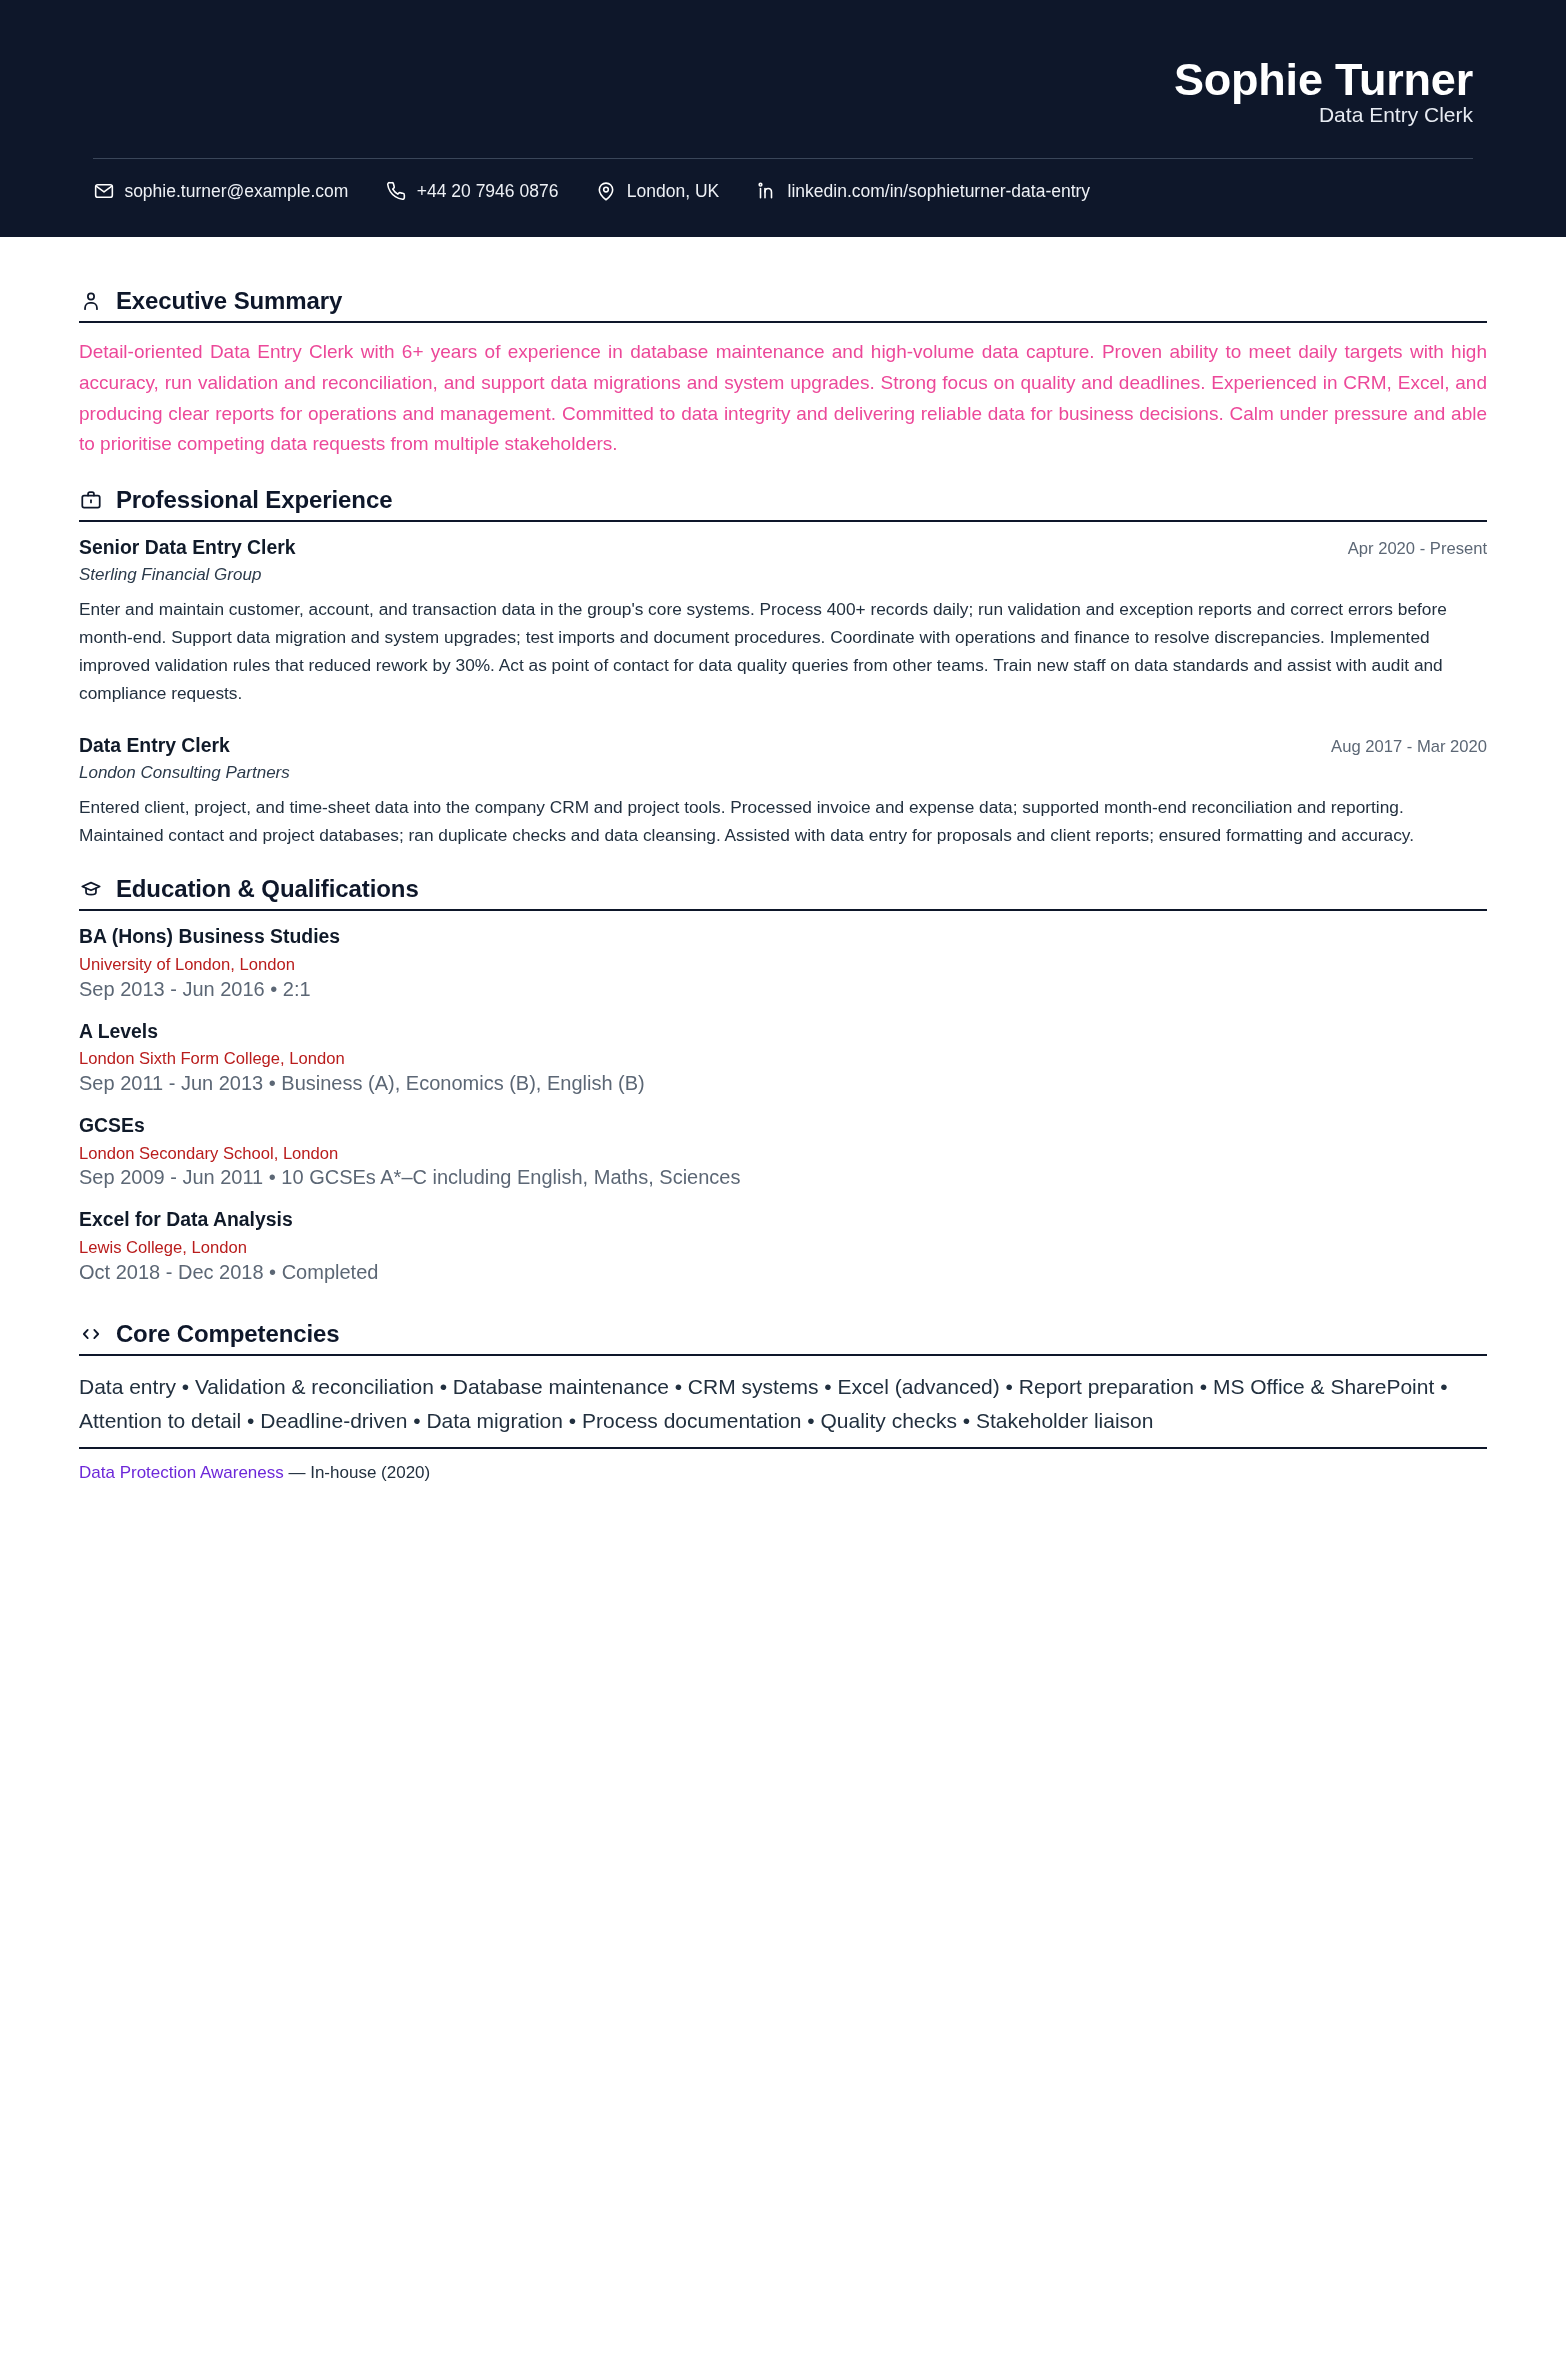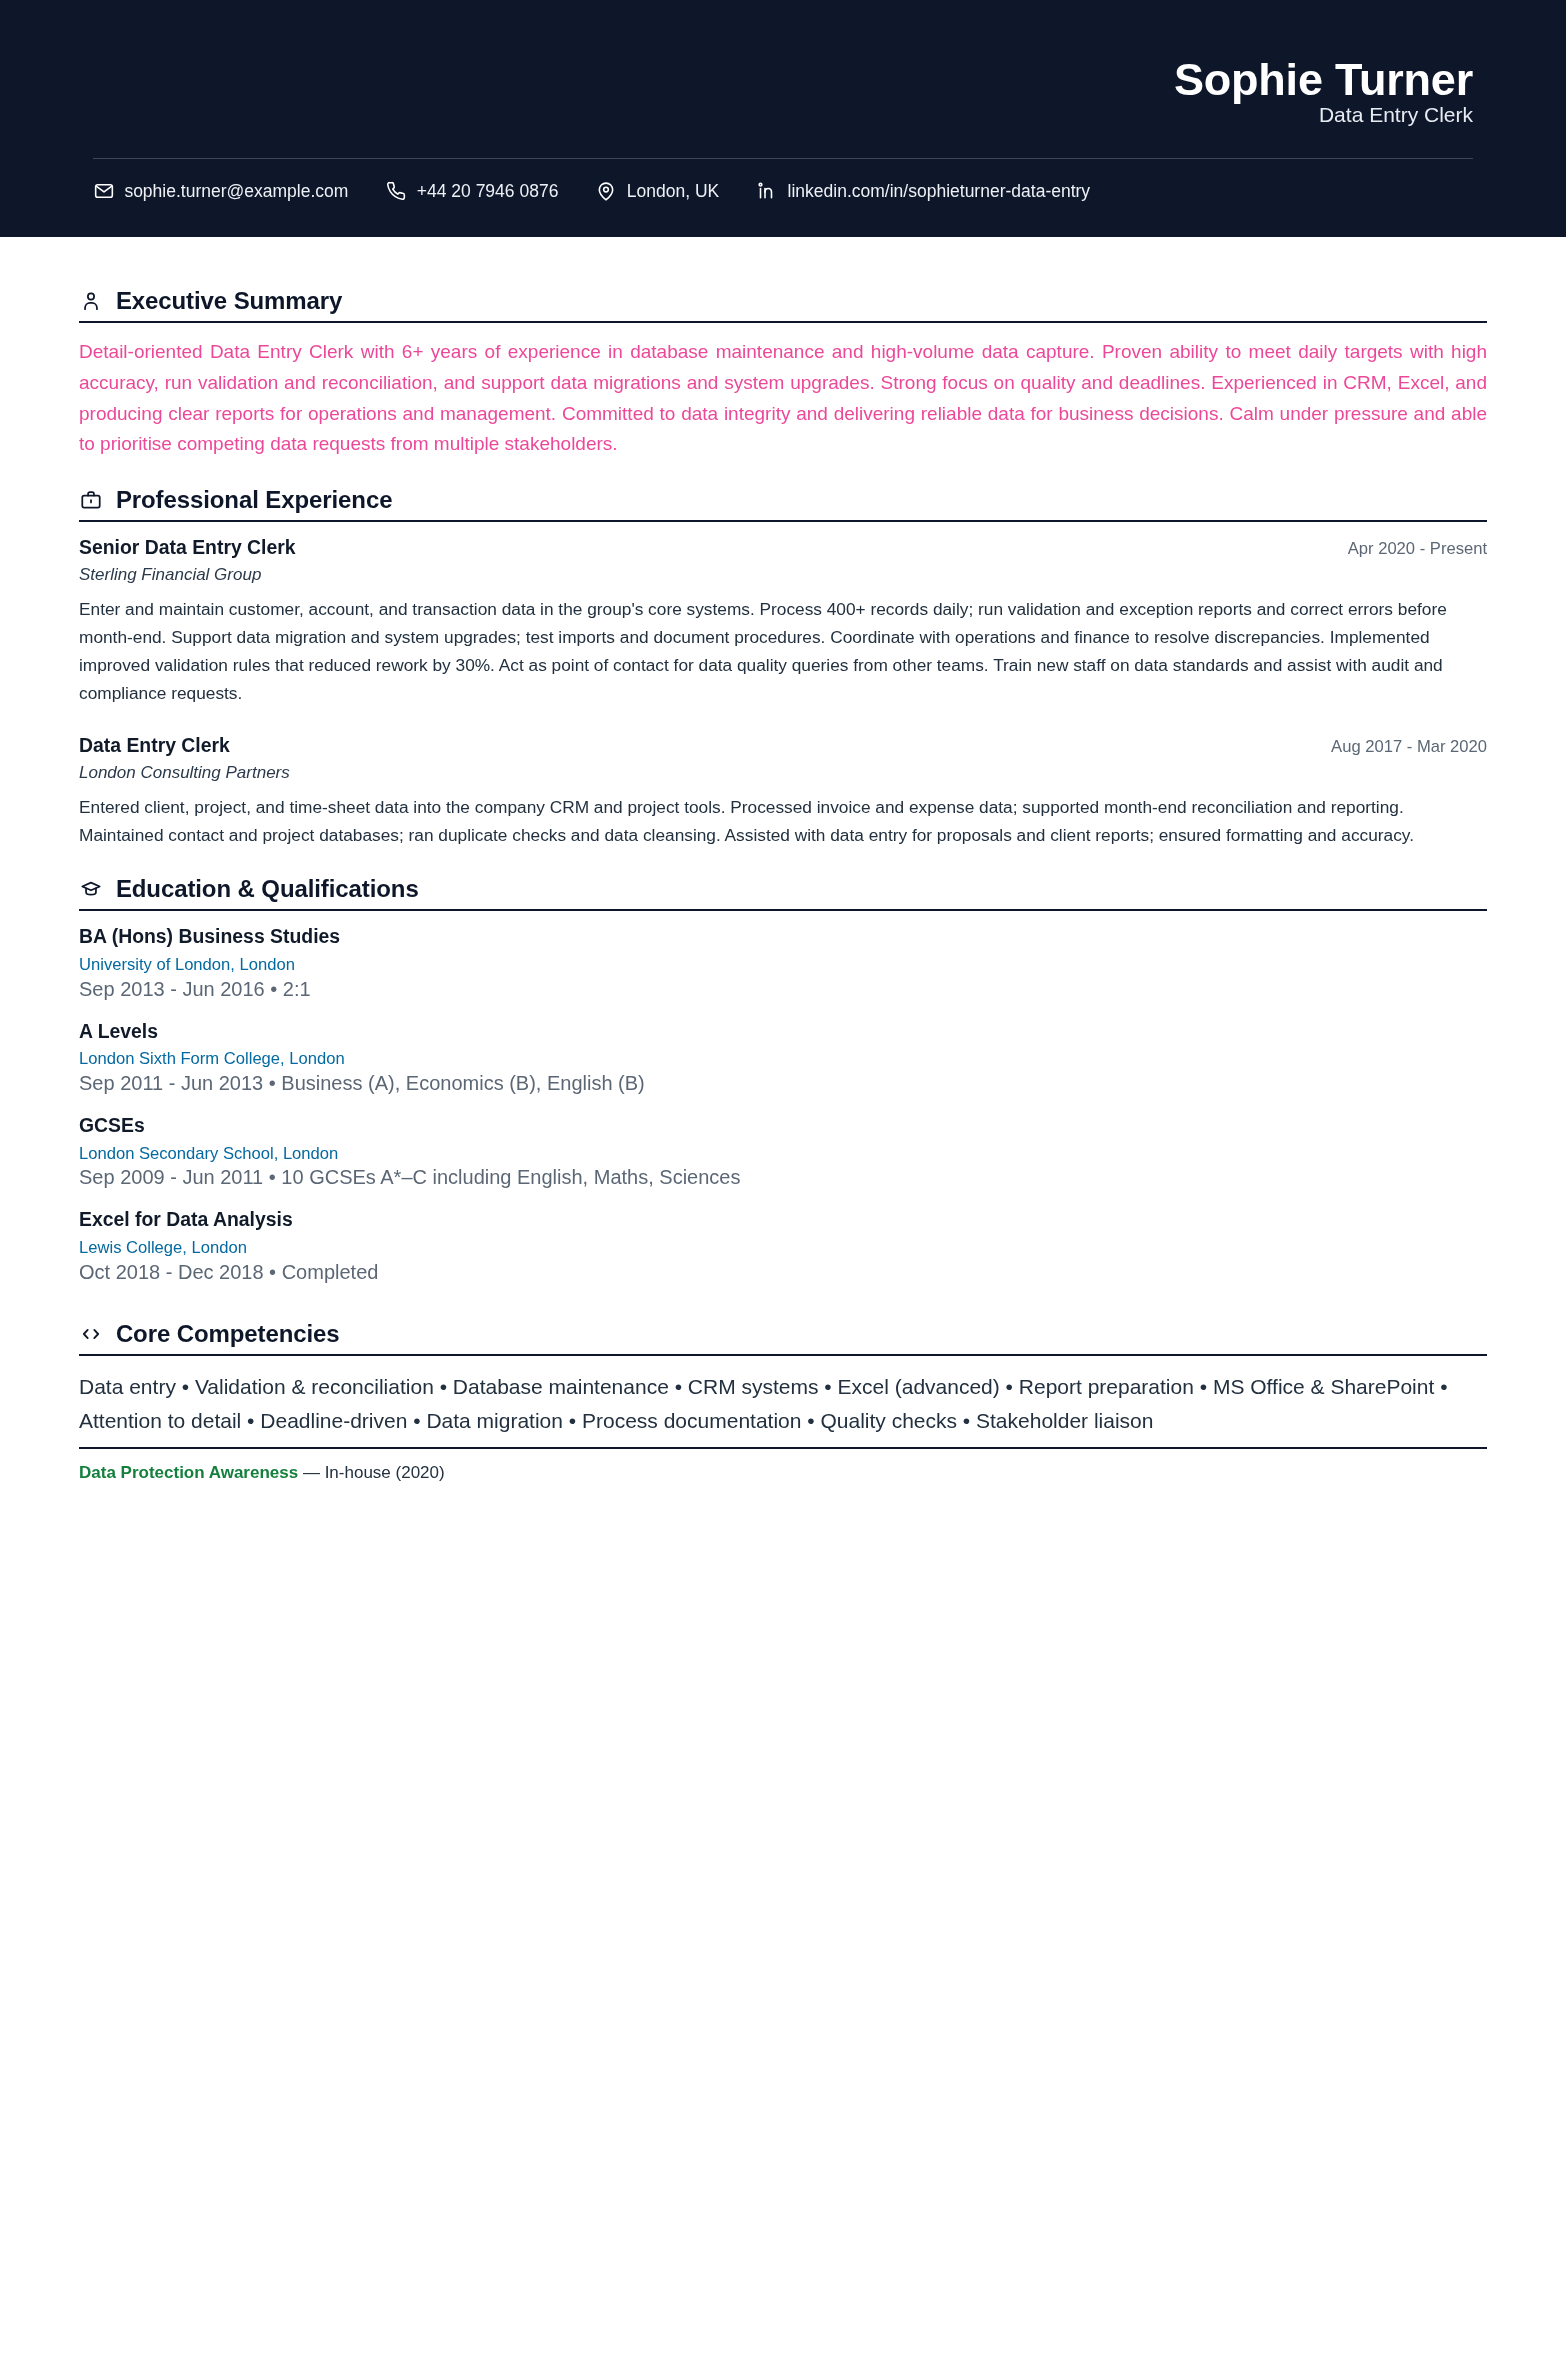--- a/index.html
+++ b/index.html
@@ -154,42 +154,42 @@
   
   .edu { margin-bottom: 19px; }
   .edu-degree {
     font-size: 19.4px;
     font-weight: bold;
     color: #101a29;
     margin-bottom: 6.6px;
   }
   .edu-school {
     font-size: 16.6px;
-    color: #0369a1;
+    color: #b91c1c;
     margin-bottom: 2.8px;
   }
   .edu-meta {
     font-size: 20px;
     color: #5c6775;
   }
 
   
   .skills {
     font-size: 21px;
     line-height: 1.62;
     color: #22303f;
   }
 
   
   .dev-item {
     font-size: 17px;
     color: #22303f;
     margin-top: 3.8px;
   }
-  .dev-item b { font-weight: bold; color: #15803d; }
+  .dev-item b { font-weight: normal; color: #6d28d9; }
 </style>
 </head>
 <body>
 
 <div class="page">
 
   <div class="header">
     <div class="header-top">
       <h1 class="name">Sophie Turner</h1>
       <div class="role">Data Entry Clerk</div>

